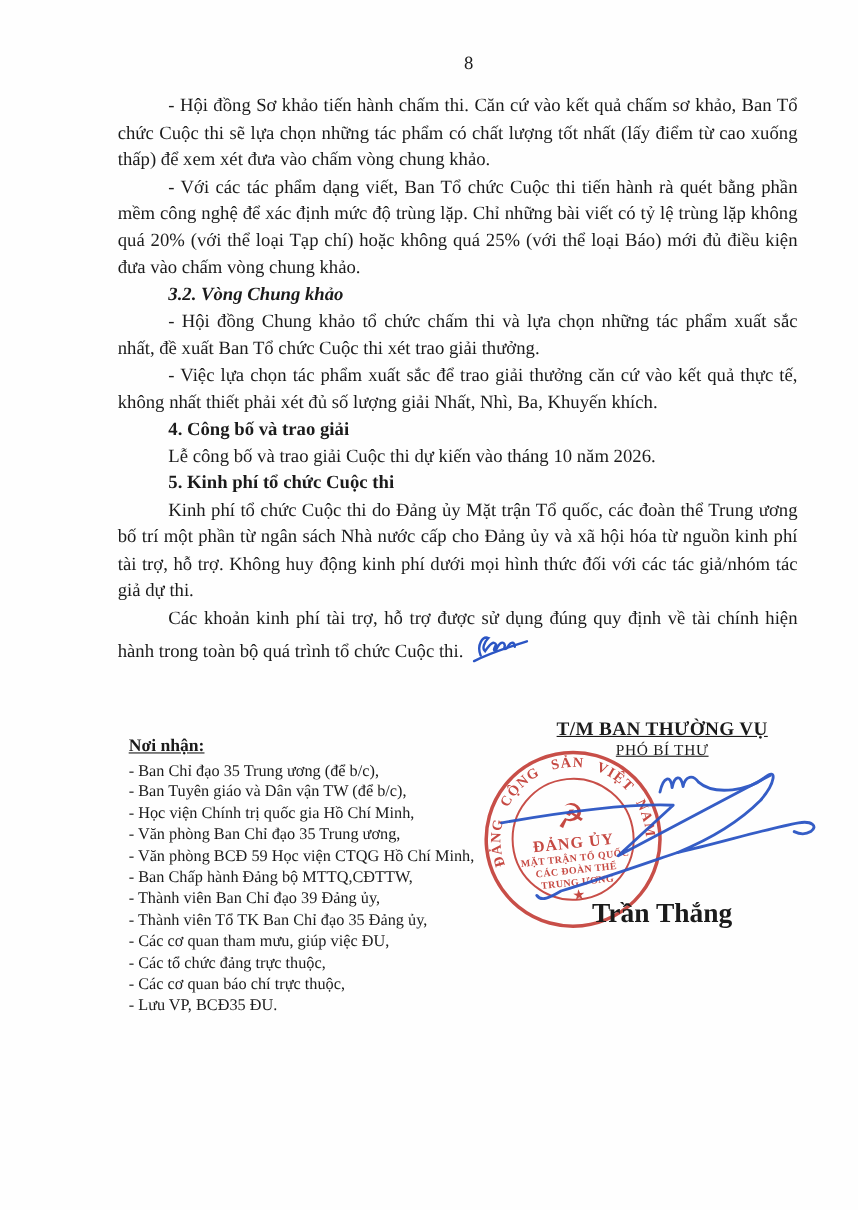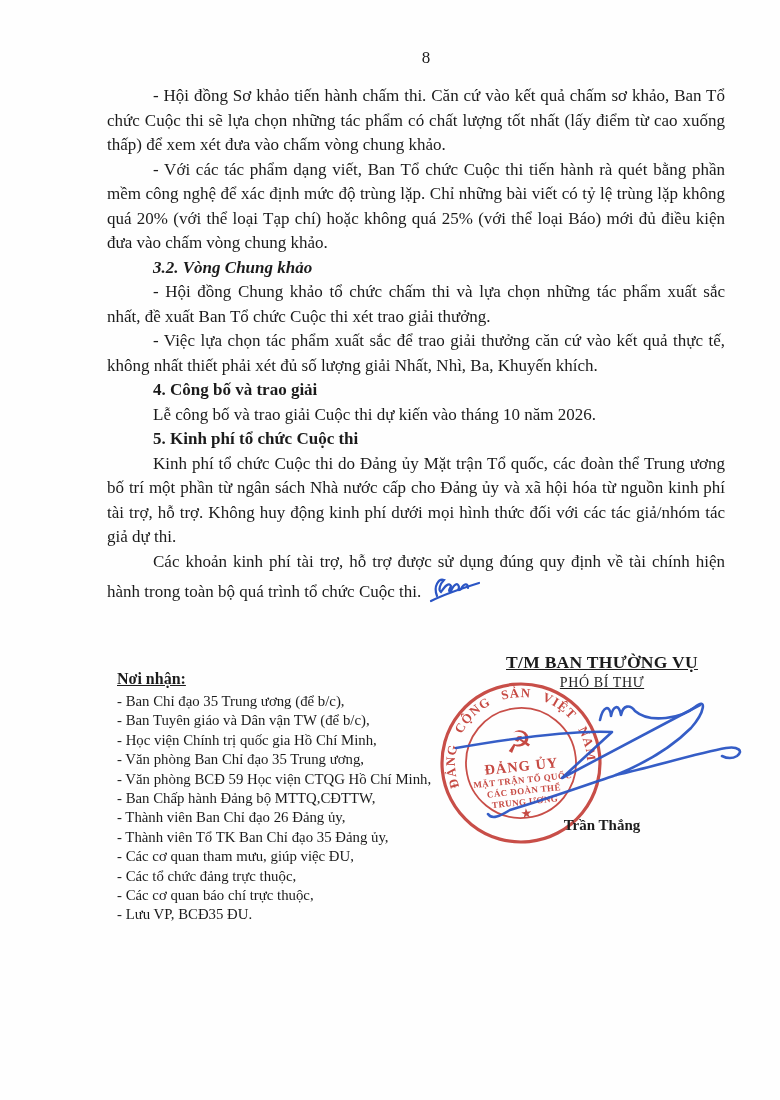--- a/index.html
+++ b/index.html
@@ -25,21 +25,21 @@
   }
   .recipients-heading {
     font-weight:bold; text-decoration:underline;
     font-size:16px; line-height:22px; margin-bottom:2px;
   }
   .sign-block { position:absolute; left:442px; top:652px; width:320px; text-align:center;text-decoration:underline; }
   .authority { font-weight:bold; font-size:17.5px; letter-spacing:0.3px; white-space:nowrap; }
   .sign-title { font-size:14px; margin-top:2px; letter-spacing:0.6px; }
   .signer-name {
     position:absolute; left:442px; top:817px; width:320px;
-    text-align:center; font-weight:bold; font-size:15px;
+    text-align:center; font-weight:bold; font-size:25px;
   }
   .seal-svg { position:absolute; left:436px; top:678px; transform:rotate(-6deg); }
   .signature-svg { position:absolute; left:448px; top:676px; }
   .seal-ring-text {
     font-family:"Liberation Serif", serif; font-weight:bold;
     font-size:13px; letter-spacing:1.5px; word-spacing:7px;
   }
   .seal-org-big { font-family:"Liberation Serif", serif; font-weight:bold; font-size:14.5px; letter-spacing:1px; }
   .seal-org-small { font-family:"Liberation Serif", serif; font-weight:bold; font-size:9px; letter-spacing:0.4px; }
   .seal-glyph { font-family:"DejaVu Sans", sans-serif; }
@@ -70,21 +70,21 @@
   </div>
 
   <div class="recipients">
     <div class="recipients-heading">Nơi nhận:</div>
     <div>- Ban Chỉ đạo 35 Trung ương (để b/c),</div>
     <div>- Ban Tuyên giáo và Dân vận TW (để b/c),</div>
     <div>- Học viện Chính trị quốc gia Hồ Chí Minh,</div>
     <div>- Văn phòng Ban Chỉ đạo 35 Trung ương,</div>
     <div>- Văn phòng BCĐ 59 Học viện CTQG Hồ Chí Minh,</div>
     <div>- Ban Chấp hành Đảng bộ MTTQ,CĐTTW,</div>
-    <div>- Thành viên Ban Chỉ đạo 26 Đảng ủy,</div>
+    <div>- Thành viên Ban Chỉ đạo 39 Đảng ủy,</div>
     <div>- Thành viên Tổ TK Ban Chỉ đạo 35 Đảng ủy,</div>
     <div>- Các cơ quan tham mưu, giúp việc ĐU,</div>
     <div>- Các tổ chức đảng trực thuộc,</div>
     <div>- Các cơ quan báo chí trực thuộc,</div>
     <div>- Lưu VP, BCĐ35 ĐU.</div>
   </div>
 
   <div class="sign-block">
     <div class="authority">T/M BAN THƯỜNG VỤ</div>
     <div class="sign-title">PHÓ BÍ THƯ</div>

